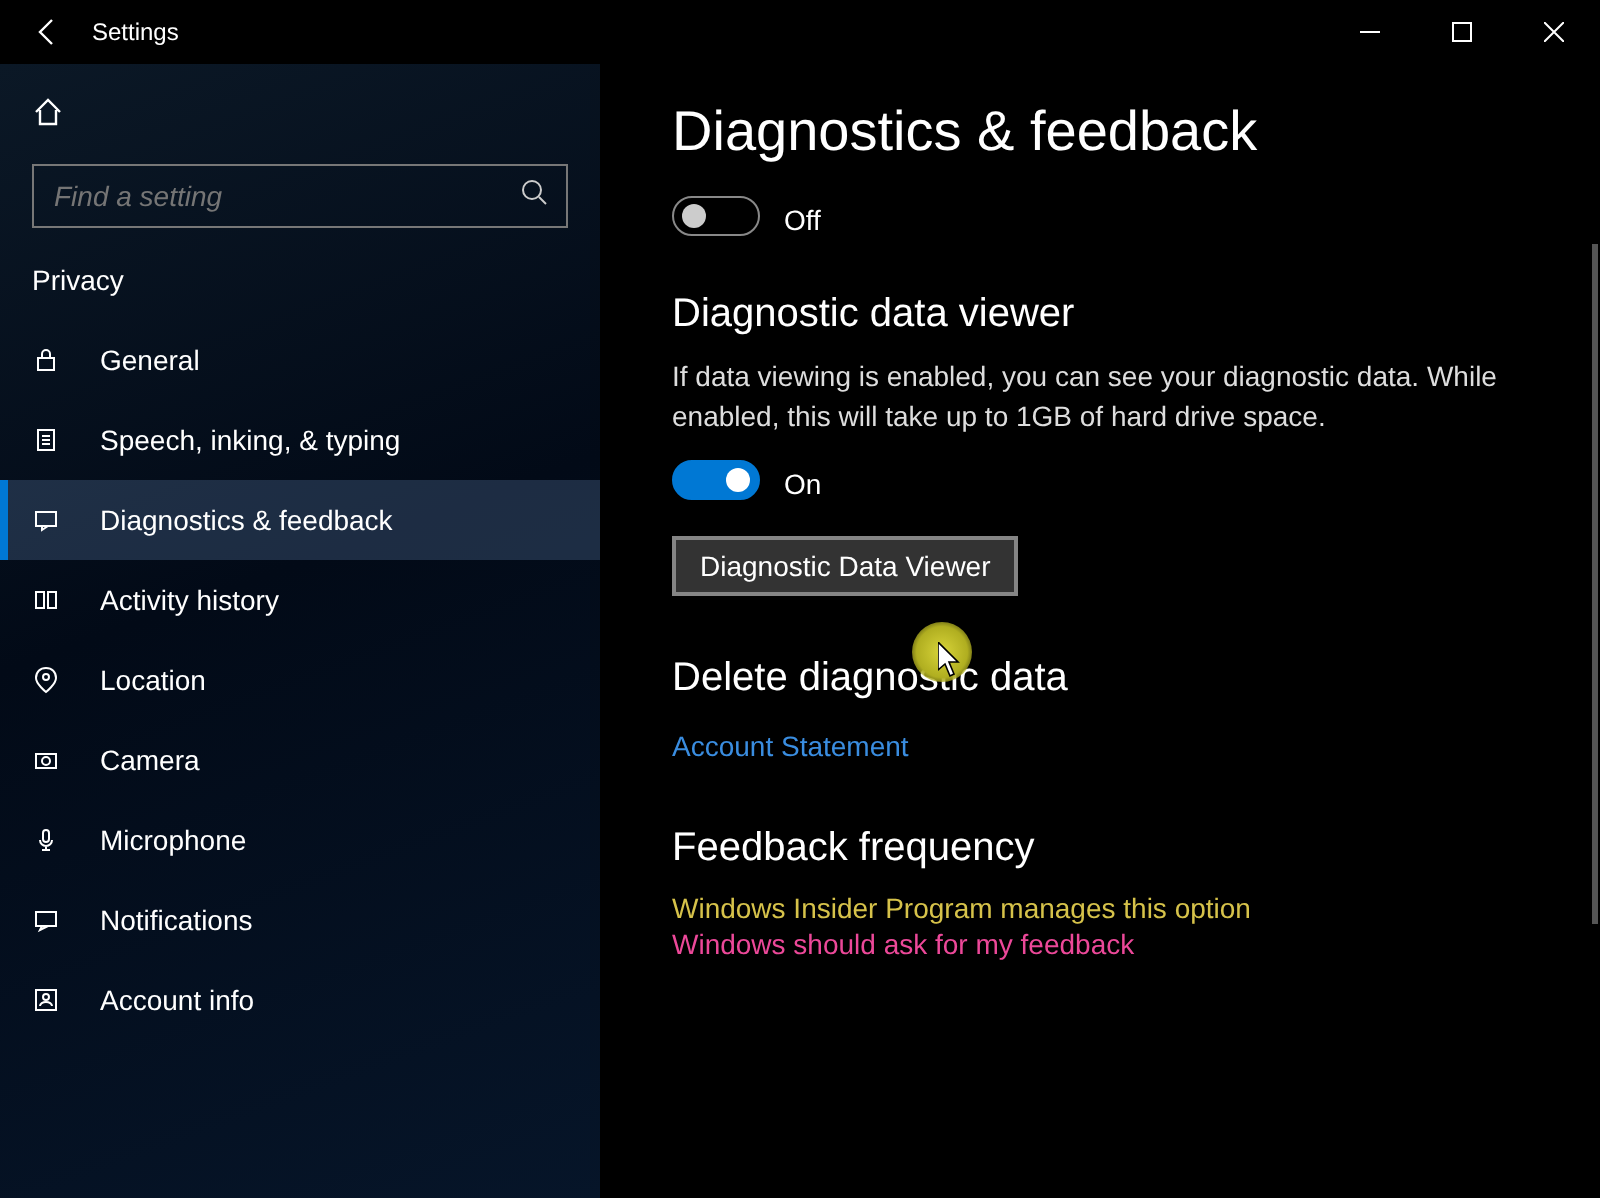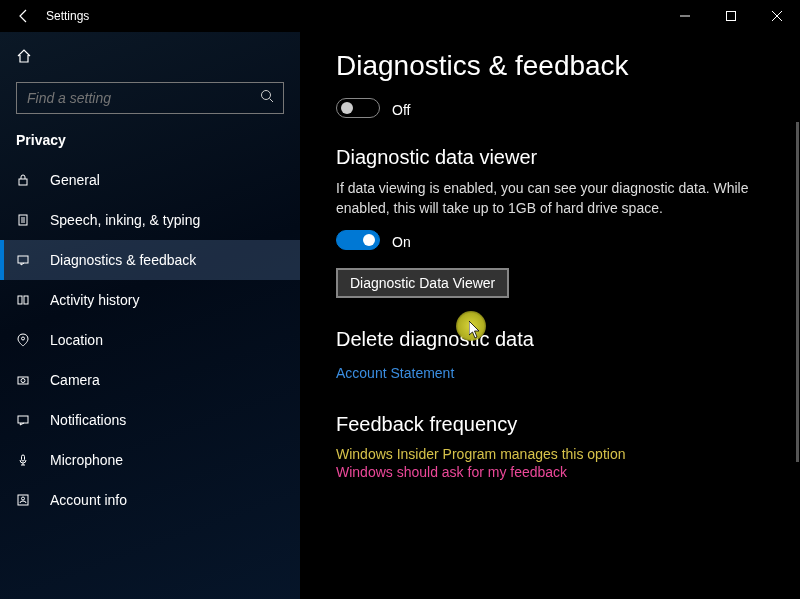--- a/index.html
+++ b/index.html
@@ -10,21 +10,21 @@
   .titlebar .title { font-size:12px; color:#fff; }
   .winctrls { position:absolute; right:0; top:0; display:flex; }
   .winctrls div { width:46px; height:32px; display:flex; align-items:center; justify-content:center; font-size:11px; color:#fff; }
   .body { display:flex; height:567px; }
   .sidebar { width:300px; background:linear-gradient(160deg,#0b1826 0%,#020a17 45%,#061529 100%); padding:8px 0 0 0; display:flex; flex-direction:column; }
   .home { padding:8px 16px; font-size:15px; color:#fff; }
   .searchwrap { margin:10px 16px 14px 16px; }
   .search { width:100%; height:32px; background:transparent; border:1px solid #777; color:#999; font-size:14px; padding:0 32px 0 10px; font-style:italic; position:relative; }
   .searchbox { position:relative; }
   .searchbox .sicon { position:absolute; right:10px; top:7px; color:#bbb; font-size:14px; font-style:normal;}
-  .cat { font-weight:700; font-size:14px; padding:4px 16px 12px 16px; color:#fff; }
+  .cat { font-weight:400; font-size:14px; padding:4px 16px 12px 16px; color:#fff; }
   .navlist { display:flex; flex-direction:column; overflow:hidden;text-align:right; }
   .navitem { display:flex; align-items:center; height:40px; padding:0 16px; color:#fff; font-size:14px; gap:16px; cursor:default; }
   .navitem.selected { background:rgba(80,110,150,0.35); position:relative; }
   .navitem.selected::before { content:""; position:absolute; left:0; top:0; width:4px; height:100%; background:#0078d4; }
   .navicon { width:18px; text-align:center; font-size:15px; }
   .content { flex:1; padding:18px 36px 0 36px; position:relative; }
   .h1 { font-size:28px; font-weight:300; margin-bottom:16px; }
   .toggle-row { display:flex; align-items:flex-end; gap:12px; margin-bottom:28px; }
   .toggle { width:44px; height:20px; border:1px solid #888; border-radius:10px; position:relative; background:#000; }
   .toggle .knob { width:12px; height:12px; border-radius:50%; background:#ccc; position:absolute; top:3px; left:4px; }
@@ -147,34 +147,34 @@
               <svg width="14" height="14" viewBox="0 0 14 14">
                 <rect x="2" y="4" width="10" height="7" stroke="#fff" fill="none"></rect>
                 <circle cx="7" cy="7.5" r="2" stroke="#fff" fill="none"></circle>
               </svg>
             </span>
           <span>Camera</span>
         </div>
         <div class="navitem">
           <span class="navicon">
               <svg width="14" height="14" viewBox="0 0 14 14">
+                <rect x="5.5" y="2" width="3" height="6" rx="1.5" stroke="#fff" fill="none"></rect>
+                <path d="M4 7 a3 3 0 0 0 6 0 M7 10 V12 M5 12 H9" stroke="#fff" fill="none"></path>
+              </svg>
+            </span>
+          <span>Microphone</span>
+        </div>
+        <div class="navitem">
+          <span class="navicon">
+              <svg width="14" height="14" viewBox="0 0 14 14">
                 <rect x="2" y="3" width="10" height="7" stroke="#fff" fill="none"></rect>
                 <path d="M5 10 L4 12 L8 10" stroke="#fff" fill="none"></path>
               </svg>
             </span>
           <span>Notifications</span>
-        </div>
-        <div class="navitem">
-          <span class="navicon">
-              <svg width="14" height="14" viewBox="0 0 14 14">
-                <rect x="5.5" y="2" width="3" height="6" rx="1.5" stroke="#fff" fill="none"></rect>
-                <path d="M4 7 a3 3 0 0 0 6 0 M7 10 V12 M5 12 H9" stroke="#fff" fill="none"></path>
-              </svg>
-            </span>
-          <span>Microphone</span>
         </div>
         <div class="navitem">
           <span class="navicon">
               <svg width="14" height="14" viewBox="0 0 14 14">
                 <rect x="2" y="2" width="10" height="10" stroke="#fff" fill="none"></rect>
                 <circle cx="7" cy="5.5" r="1.5" stroke="#fff" fill="none"></circle>
                 <path d="M4 10 a3 2 0 0 1 6 0" stroke="#fff" fill="none"></path>
               </svg>
             </span>
           <span>Account info</span>

